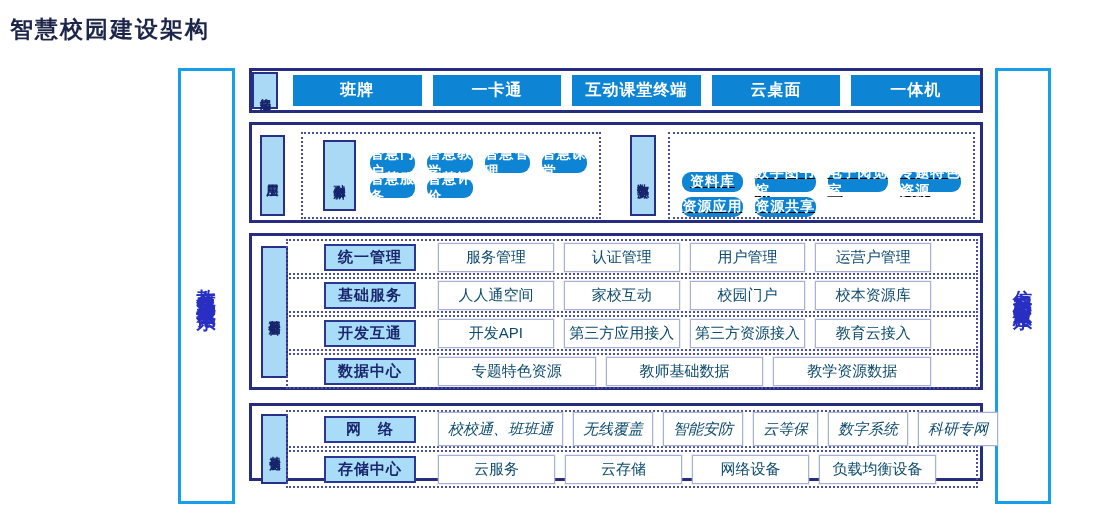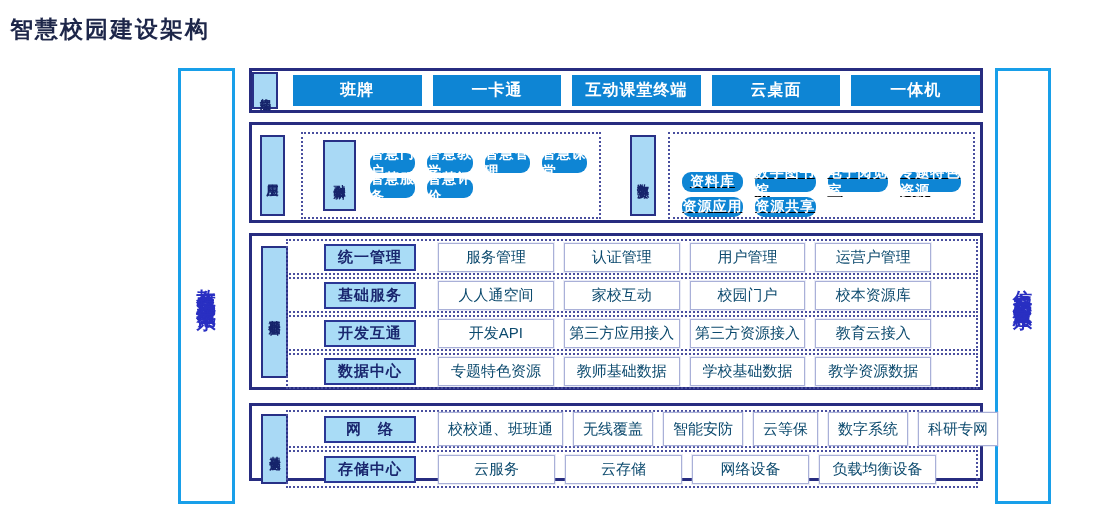--- a/index.html
+++ b/index.html
@@ -37,21 +37,21 @@
   .group2{position:absolute;left:416px;top:7px;width:307px;height:87px;display:flex;align-items:flex-end;padding:0 12px;text-decoration:underline;}
 
   
   .platform{top:233px;height:157px;padding-left:17px;}
   .plat-label{position:absolute;left:9px;top:10px;width:27px;height:132px;font-size:12px;}
   .rows{position:absolute;left:34px;top:3px;width:692px;}
   .dotted-row{height:36px;display:flex;align-items:center;gap:10px;padding:0 45px 0 36px;margin-bottom:2px;}
   .dotted-row:last-child{margin-bottom:8px;}
   .row-label{width:92px;min-width:92px;height:27px;background:#a9dcf6;border:2px solid #2a3795;color:#1a276f;font-weight:bold;font-size:15px;display:flex;align-items:center;justify-content:center;box-sizing:border-box;letter-spacing:1px;margin-right:12px;}
   .cell{flex:1;height:29px;background:#fff;border:1px solid #a9b0d8;box-shadow:0 0 0 1px rgba(170,180,220,.25);color:#0c4a6e;font-size:15px;display:flex;align-items:center;justify-content:center;box-sizing:border-box;white-space:nowrap;}
-  .cell.auto{flex:1 1 auto;padding:16px 9px;}
+  .cell.auto{flex:1 1 auto;padding:16px 9px;font-style:italic;}
 
   .infra{top:403px;height:78px;}
   .infra-label{position:absolute;left:9px;top:8px;width:27px;height:70px;font-size:11px;}
   .infra .rows{top:4px;}
   .infra .dotted-row{height:38px;padding-right:40px;}
 </style>
 </head>
 <body>
 
 <div class="stage">
@@ -129,21 +129,20 @@
         <div class="cell">开发API</div>
         <div class="cell">第三方应用接入</div>
         <div class="cell">第三方资源接入</div>
         <div class="cell">教育云接入</div>
       </div>
 
       <div class="dotted dotted-row">
         <div class="row-label">数据中心</div>
         <div class="cell">专题特色资源</div>
         <div class="cell">教师基础数据</div>
-        <div class="cell">学校基础数据</div>
         <div class="cell">教学资源数据</div>
       </div>
 
     </div>
   </section>
 
   <section class="layer infra">
     <div class="v-label infra-label">基础设施层</div>
     <div class="rows">
 

